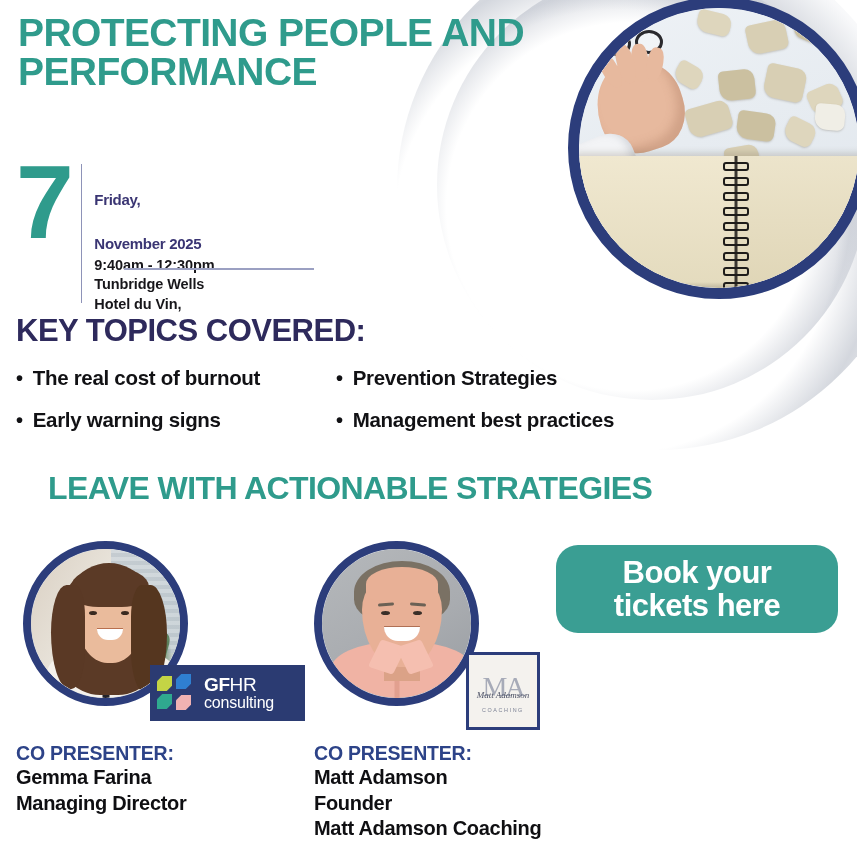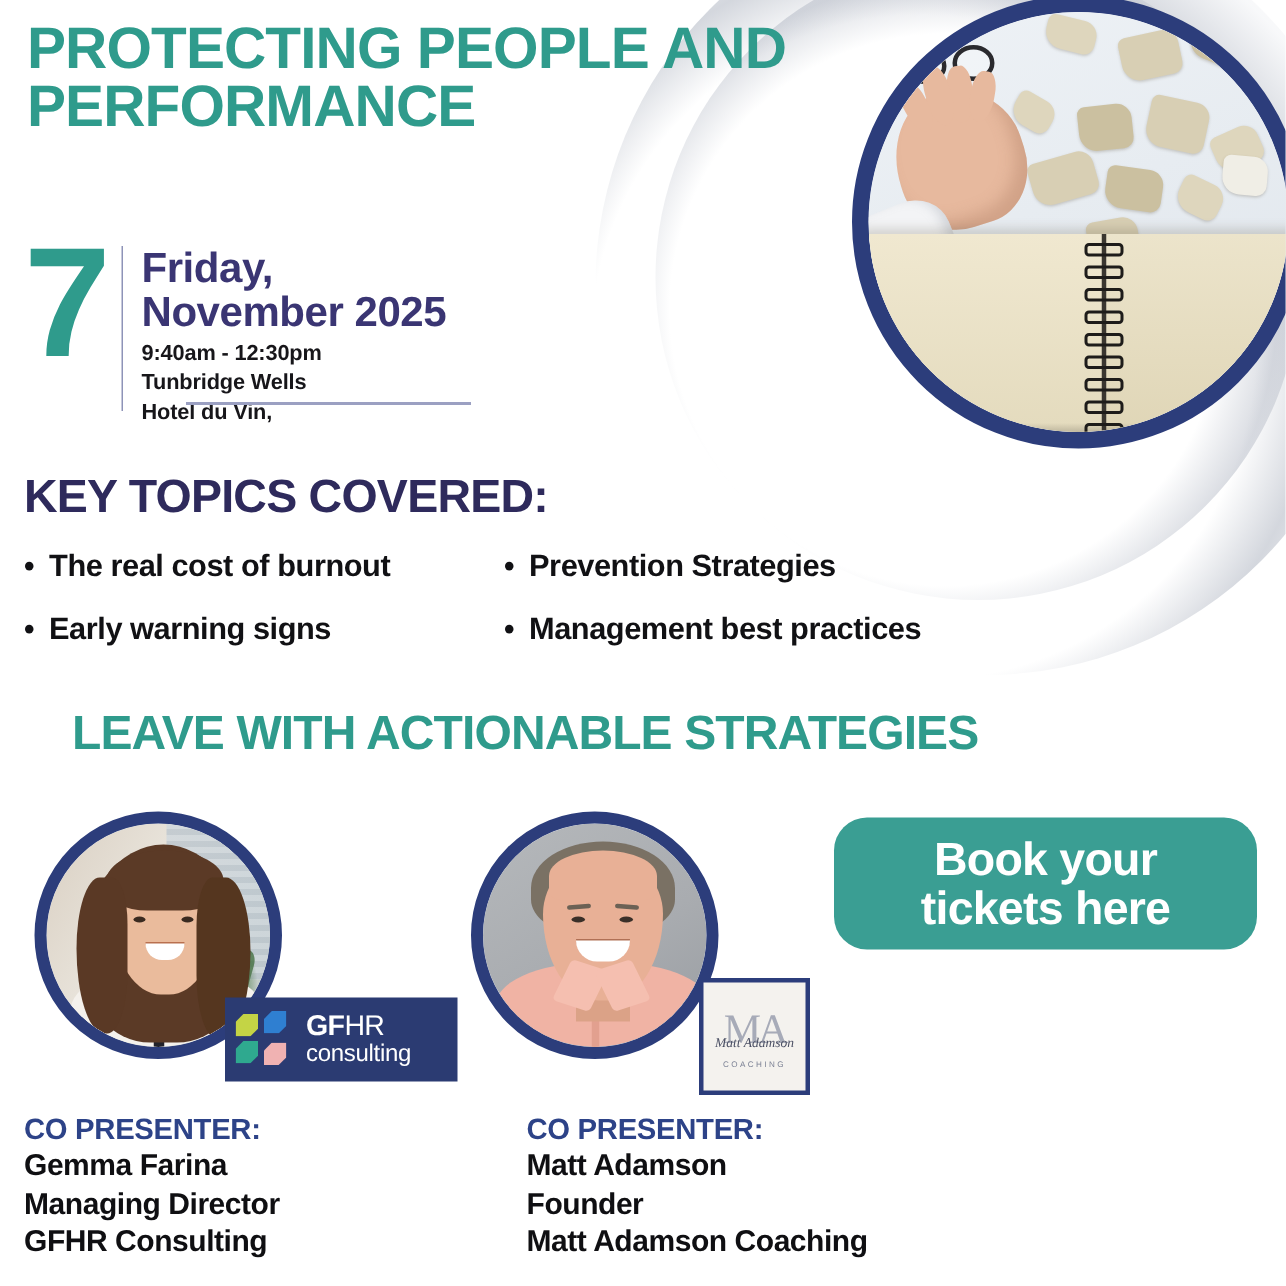--- a/index.html
+++ b/index.html
@@ -90,21 +90,21 @@
 
   
   .date-block{ position:absolute; left:16px; top:158px; width:300px; }
   .date-row{ display:flex; align-items:flex-start; }
   .day-num{
     color:#2f9b8c; font-weight:bold; font-size:104px; line-height:0.82;
     letter-spacing:-3px; margin-right:10px; margin-top:2px;
   }
   .date-vline{ width:1.5px; background:#8e93b8; align-self:stretch; margin:6px 12px 10px 0; }
   .date-text{ padding-top:6px; }
-  .date-main{ color:#3a3573; font-weight:bold; font-size:28px; line-height:1.04; letter-spacing:-0.3px; }
+  .date-main{ color:#3a3573; font-weight:bold; font-size:15px; line-height:1.04; letter-spacing:-0.3px;margin-top:28px; }
   .date-sub{ color:#17161a; font-weight:bold; font-size:14.5px; line-height:1.27; margin-top:5px; letter-spacing:-0.1px;}
   .date-rule{ position:absolute; left:108px; top:110px; width:190px; height:1.6px; background:#9ba0c2; }
 
   
   .kt-head{
     position:absolute; left:16px; top:313px;
     font-size:31px; font-weight:bold; color:#2e2a5c; letter-spacing:-0.5px;
   }
   .topics{ position:absolute; left:16px; top:366px; width:700px;
            display:grid; grid-template-columns:320px 340px; row-gap:18px; }
@@ -208,21 +208,21 @@
   
   .cta{
     position:absolute; left:556px; top:545px; width:282px; height:88px;
     background:#3a9e93; border-radius:22px;
     display:flex; flex-direction:column; align-items:center; justify-content:center;
     cursor:pointer;
   }
   .cta div{ color:#fff; font-weight:bold; font-size:31px; line-height:1.08; letter-spacing:-0.5px; }
 
   
-  .credits{ position:absolute; top:742px; left:16px; width:820px; display:flex;gap:37px; }
+  .credits{ position:absolute; top:742px; left:16px; width:820px; display:flex; }
   .credit{ width:298px; }
   .credit.second{ margin-left:0; }
   .cred-label{ color:#2d4388; font-weight:bold; font-size:19.5px; letter-spacing:-0.2px; }
   .cred-line{ color:#0f0f12; font-weight:bold; font-size:20px; line-height:1.28; letter-spacing:-0.3px; }
 </style>
 </head>
 <body>
 
 <div class="poster">
 
@@ -382,21 +382,20 @@
   <div class="cta">
     <div>Book your</div>
     <div>tickets here</div>
   </div>
 
   <div class="credits">
     <div class="credit">
       <div class="cred-label">CO PRESENTER:</div>
       <div class="cred-line">Gemma Farina</div>
       <div class="cred-line">Managing Director</div>
-      <div class="cred-line">GFHR Consulting</div>
     </div>
     <div class="credit second">
       <div class="cred-label">CO PRESENTER:</div>
       <div class="cred-line">Matt Adamson</div>
       <div class="cred-line">Founder</div>
       <div class="cred-line">Matt Adamson Coaching</div>
     </div>
   </div>
 
 </div>

